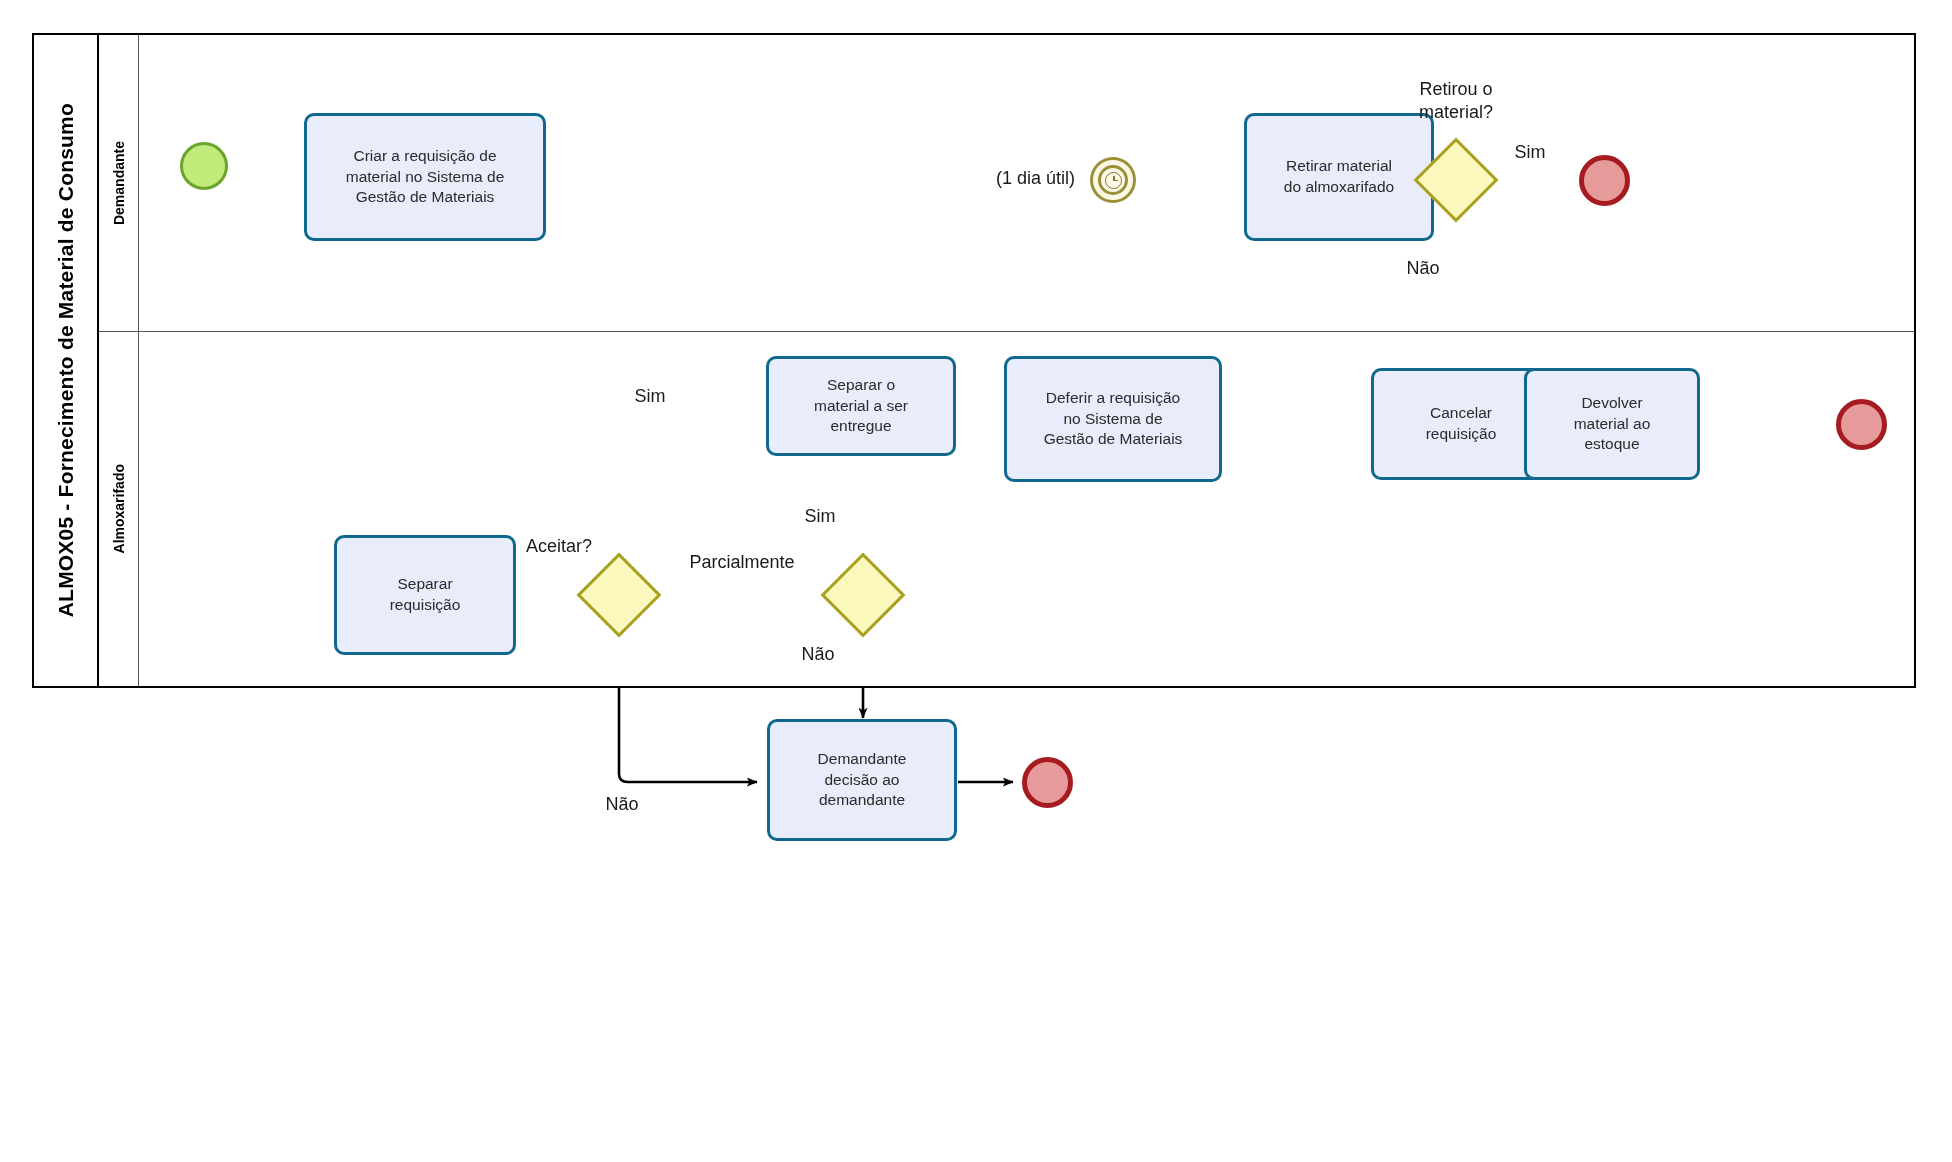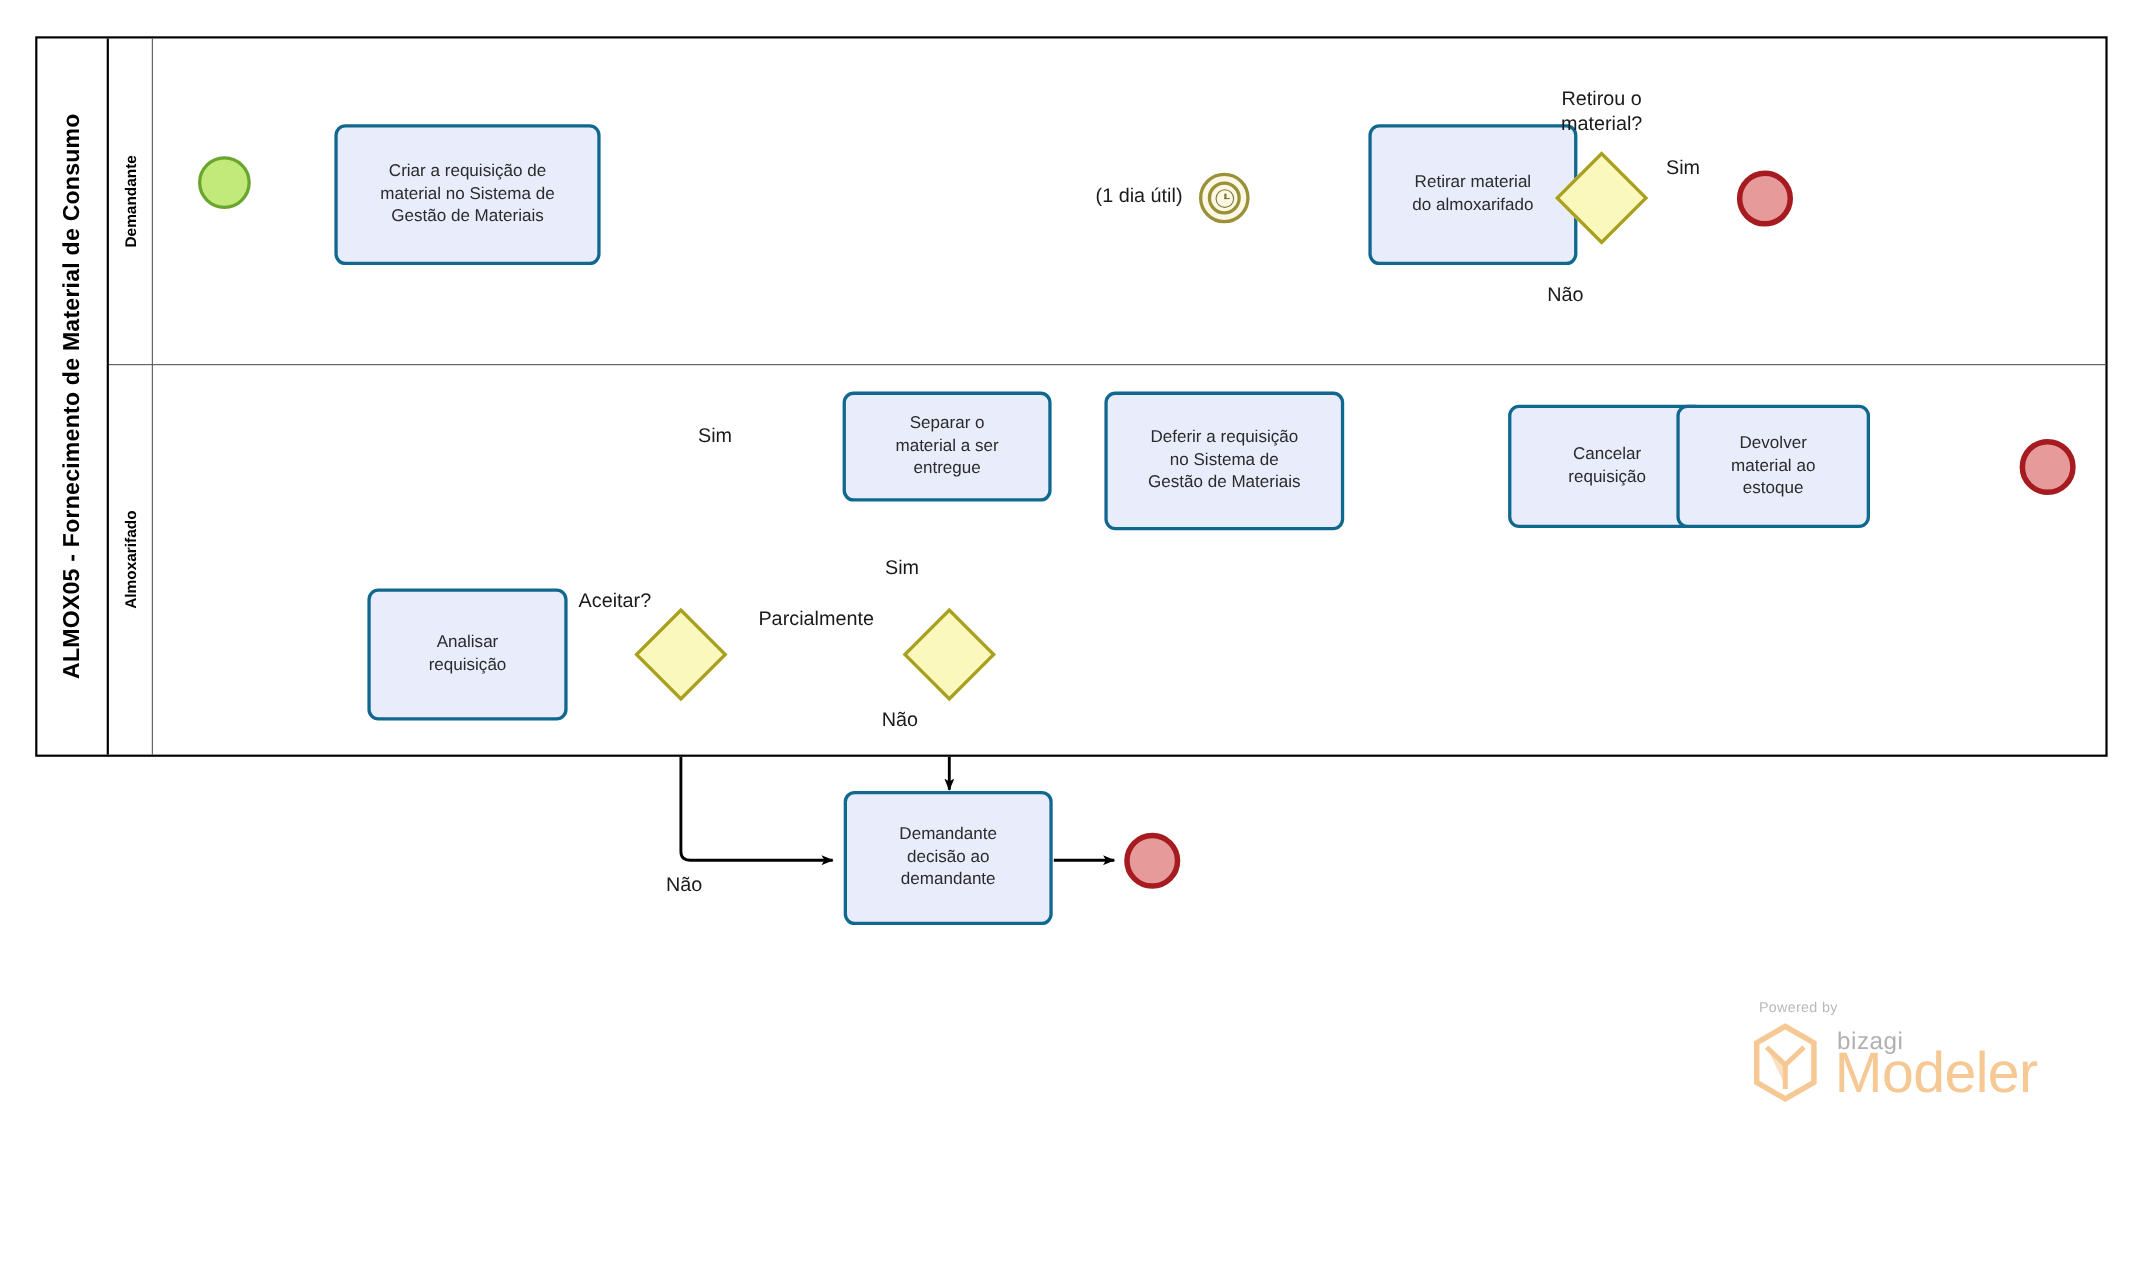--- a/index.html
+++ b/index.html
@@ -313,21 +313,21 @@
   <div class="gateway" style="left:1426px; top:150px; width:60px; height:60px;">
     <div class="gateway-inner"></div>
   </div>
 
   <div class="flow-label" style="left:1500px; top:141px; width:60px;">Sim</div>
 
   <div class="flow-label" style="left:1393px; top:257px; width:60px;">Não</div>
 
   <div class="event event-end" style="left:1579px; top:155px; width:51px; height:51px;"></div>
 
-  <div class="task" style="left:334px; top:535px; width:182px; height:120px;">Analisar
+  <div class="task" style="left:334px; top:535px; width:182px; height:120px;">Separar
 requisição</div>
 
   <div class="flow-label" style="left:512px; top:535px; width:80px; text-align:right;">Aceitar?</div>
 
   <div class="gateway" style="left:589px; top:565px; width:60px; height:60px;">
     <div class="gateway-inner"></div>
   </div>
 
   <div class="flow-label" style="left:620px; top:385px; width:60px;">Sim</div>
 
@@ -359,25 +359,14 @@
 
   <div class="task" style="left:1371px; top:368px; width:180px; height:112px;">Cancelar
 requisição</div>
 
   <div class="task" style="left:1524px; top:368px; width:176px; height:112px;">Devolver
 material ao
 estoque</div>
 
   <div class="event event-end" style="left:1836px; top:399px; width:51px; height:51px;"></div>
 
-  <div class="watermark">
-    <div class="wm-powered">Powered by</div>
-    <svg class="wm-hex" viewBox="0 0 62 72" xmlns="http://www.w3.org/2000/svg">
-      <polygon points="31,3 57,18 57,54 31,69 5,54 5,18" fill="none" stroke="#f6c893" stroke-width="5"></polygon>
-      <polygon points="14,22 31,38 31,57" fill="#fbe0c4"></polygon>
-      <polyline points="14,22 31,38 48,22" fill="none" stroke="#f6c893" stroke-width="4.5"></polyline>
-      <line x1="31" y1="38" x2="31" y2="60" stroke="#f6c893" stroke-width="4.5"></line>
-    </svg>
-    <div class="wm-bizagi">bizagi</div>
-    <div class="wm-modeler">Modeler</div>
-  </div>
 
 </div>
 
 </body></html>

